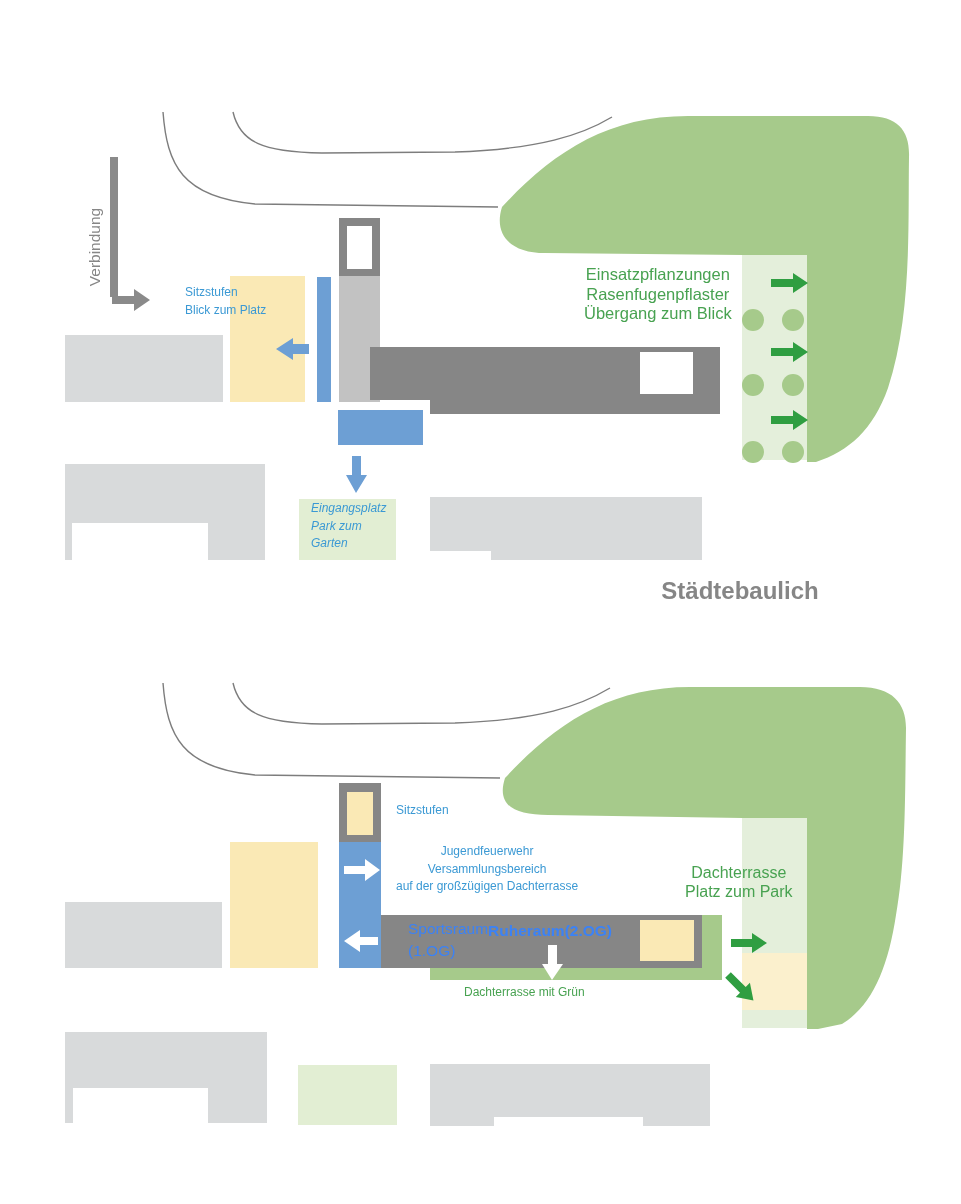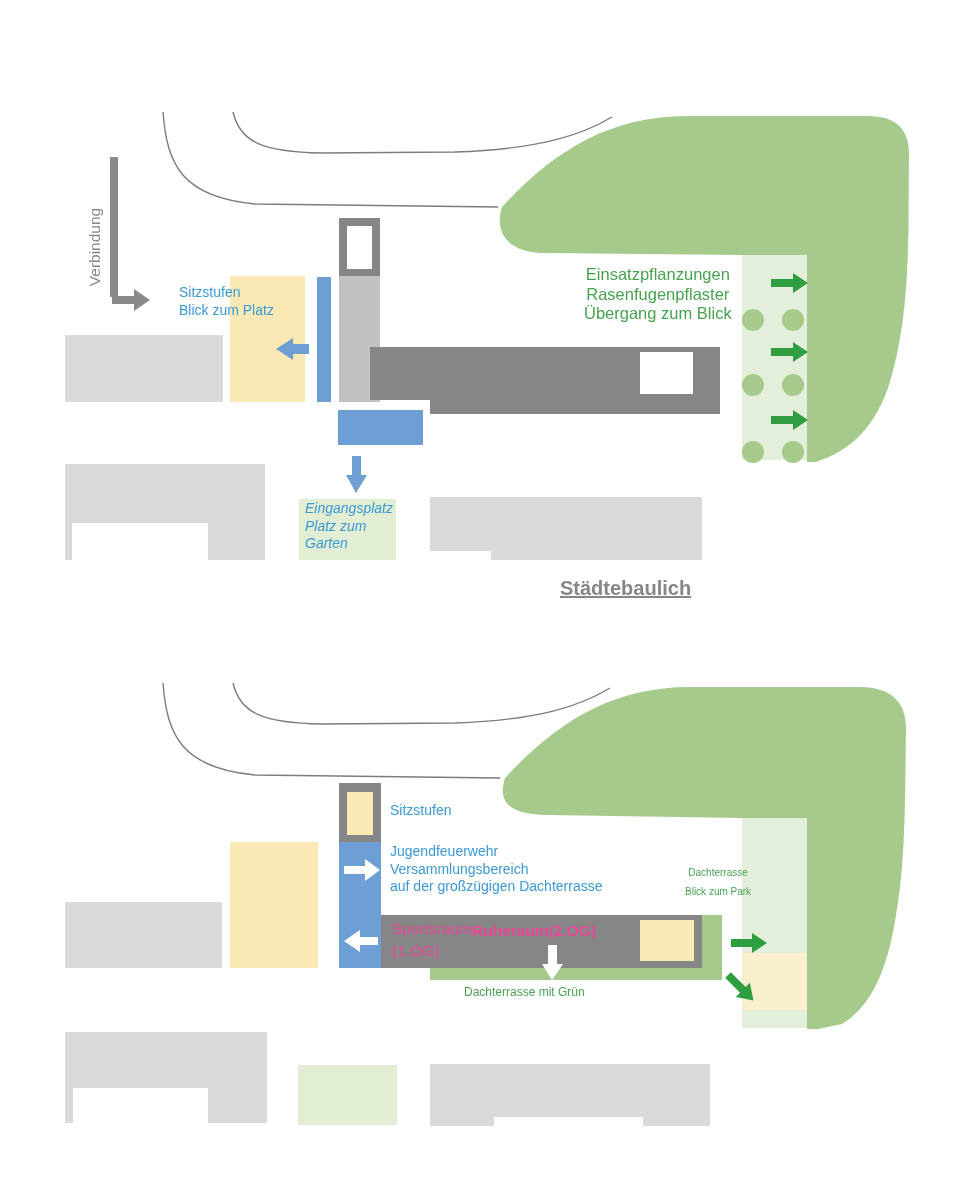--- a/index.html
+++ b/index.html
@@ -19,25 +19,25 @@
   .f-yellow{fill:var(--yellow)}
   .f-pyellow{fill:var(--pale-yellow)}
   .f-lgray{fill:var(--light-gray)}
   .f-mgray{fill:var(--mid-gray)}
   .f-dgray{fill:var(--dark-gray)}
   .f-agray{fill:var(--arrow-gray)}
   .f-white{fill:#ffffff}
   .s-outline{stroke:var(--outline-gray);fill:none;stroke-width:1.4px}
   .lbl{position:absolute;white-space:nowrap;}
   .lbl .line{display:block;}
-  .blue-t{color:var(--text-blue);font-size:14px;line-height:17.5px;}
+  .blue-t{color:var(--text-blue);font-size:12px;line-height:17.5px;margin-left:6px;}
   .green-t{color:var(--text-green);font-size:16.5px;line-height:19.5px;text-align:center;}
-  .white-t{color:#ec4899;font-size:15.5px;line-height:21.5px;}
+  .white-t{color:#3b82f6;font-size:15.5px;line-height:21.5px;margin-left:16px;}
   .gray-t{color:var(--title-gray);}
-  .title{font-size:20px;font-weight:bold;color:var(--title-gray);width:360px;text-align:left;text-decoration:underline;}
+  .title{font-size:24px;font-weight:bold;color:var(--title-gray);width:360px;text-align:center;}
   .rot{transform:rotate(-90deg);width:120px;text-align:center;font-size:15.5px;}
 </style>
 </head>
 <body>
 
 <div class="canvas">
 
   <svg width="961" height="1204" viewBox="0 0 961 1204">
 
     <path class="s-outline" d="M163 112 C167 165 182 197 255 204 L498 207"></path>
@@ -118,42 +118,42 @@
   </div>
 
   <div class="lbl green-t" style="left:584px;top:265px;">
     <span class="line">Einsatzpflanzungen</span>
     <span class="line">Rasenfugenpflaster</span>
     <span class="line">Übergang zum Blick</span>
   </div>
 
   <div class="lbl blue-t" style="left:305px;top:500px;font-style:italic;">
     <span class="line">Eingangsplatz</span>
-    <span class="line">Platz zum</span>
+    <span class="line">Park zum</span>
     <span class="line">Garten</span>
   </div>
 
   <div class="lbl title" style="left:560px;top:577px;">Städtebaulich</div>
 
   <div class="lbl blue-t" style="left:390px;top:802px;">Sitzstufen</div>
 
-  <div class="lbl blue-t" style="left:390px;top:843px;">
+  <div class="lbl blue-t" style="left:390px;top:843px;text-align:center;">
     <span class="line">Jugendfeuerwehr</span>
     <span class="line">Versammlungsbereich</span>
     <span class="line">auf der großzügigen Dachterrasse</span>
   </div>
 
   <div class="lbl white-t" style="left:392px;top:918px;">
     <span class="line">Sportsraum</span>
     <span class="line">(1.OG)</span>
   </div>
 
   <div class="lbl white-t" style="left:472px;top:920px;font-weight:bold;">Ruheraum(2.OG)</div>
 
   <div class="lbl green-t" style="left:464px;top:983px;font-size:12px;">Dachterrasse mit Grün</div>
 
-  <div class="lbl green-t" style="left:685px;top:863px;font-size:10px;line-height:19px;">
+  <div class="lbl green-t" style="left:685px;top:863px;font-size:16px;line-height:19px;">
     <span class="line">Dachterrasse</span>
-    <span class="line">Blick zum Park</span>
+    <span class="line">Platz zum Park</span>
   </div>
 
 
 </div>
 
 </body></html>

